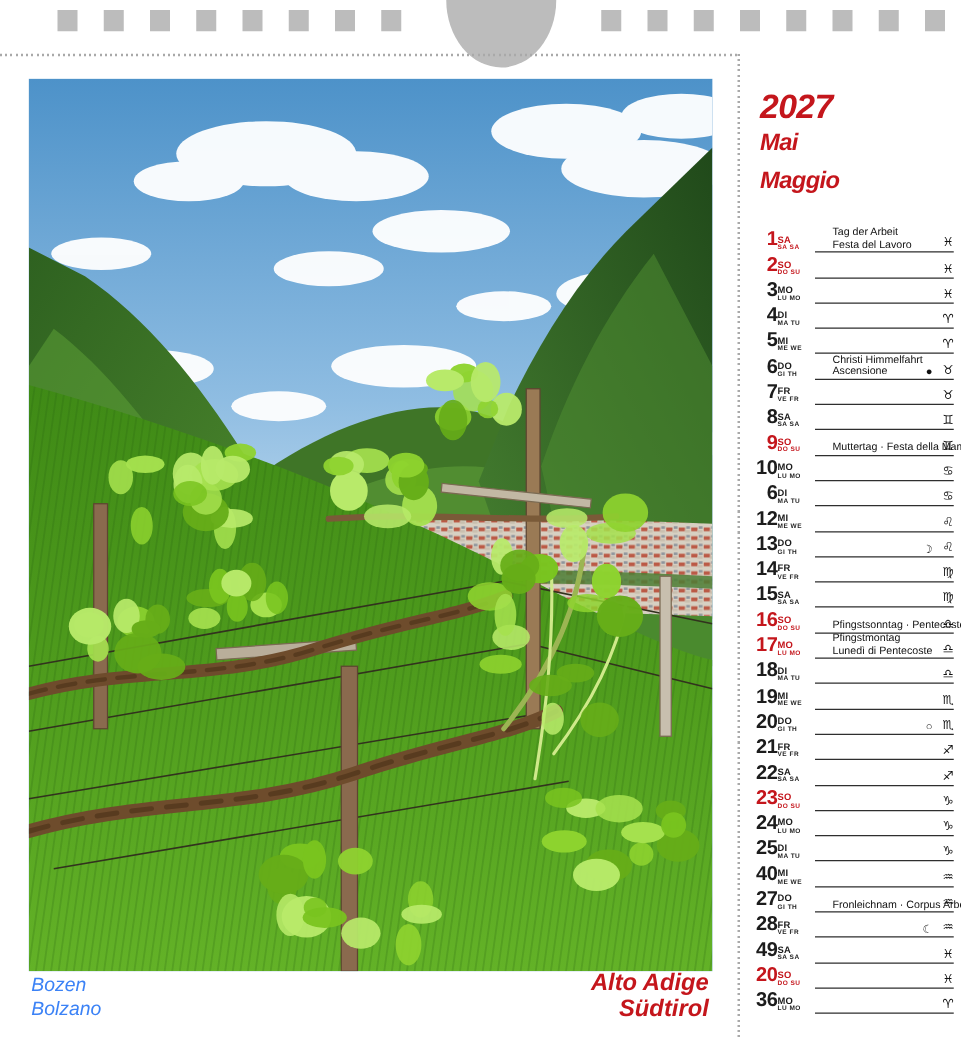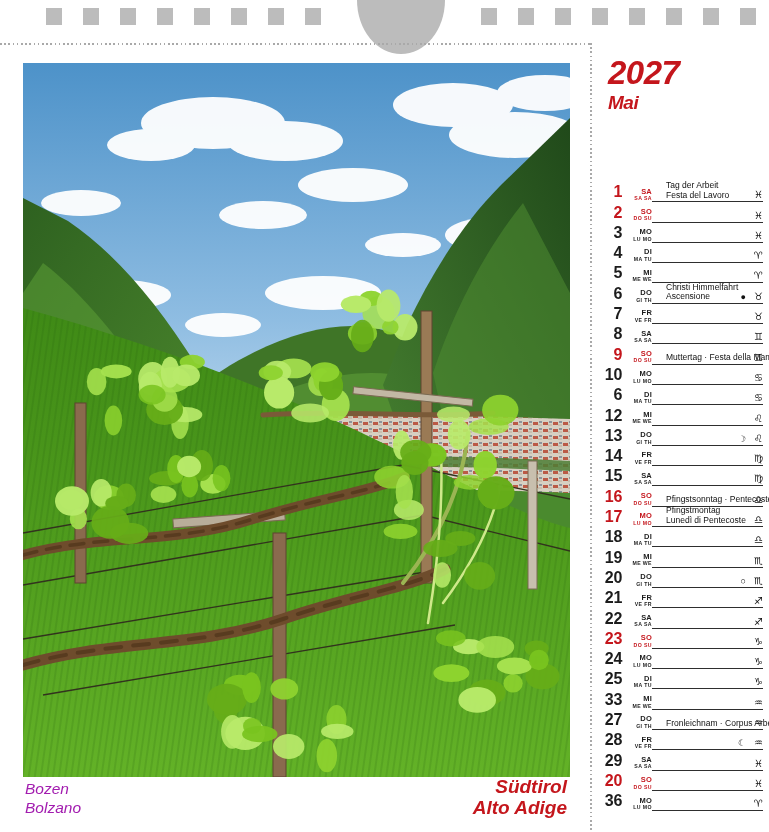--- a/index.html
+++ b/index.html
@@ -15,33 +15,33 @@
   .hole{position:absolute;left:357px;top:0;width:88px;height:54px;background:#bcbcbc;
         border-radius:0 0 44px 44px / 0 0 54px 54px;}
   .perf-h{position:absolute;left:0;top:43px;width:592px;height:2px;
           background:repeating-linear-gradient(90deg,#a9a9a9 0 1.6px,transparent 1.6px 4.2px);}
   .perf-v{position:absolute;left:590px;top:43px;width:2px;height:789px;
           background:repeating-linear-gradient(180deg,#a9a9a9 0 1.6px,transparent 1.6px 4.2px);}
   
   .photo{position:absolute;left:23px;top:63px;width:547px;height:714px;overflow:hidden;background:#9dc3e3;}
   
   .cap-left{position:absolute;left:25px;top:779px;font-style:italic;font-size:15.5px;
-            line-height:19px;color:#a21caf;}
+            line-height:19px;color:#3b82f6;}
   .cap-right{position:absolute;left:23px;top:777px;width:544px;text-align:right;
              font-style:italic;font-weight:bold;font-size:19px;line-height:20.5px;color:#c4161c;}
   
   .title{position:absolute;left:608px;top:58px;color:#c4161c;font-style:italic;font-weight:bold;letter-spacing:-.5px;}
-  .title .year{font-size:33px;line-height:30px;}
+  .title .year{font-size:27px;line-height:30px;margin-top:12px;}
   .title .month{font-size:19px;line-height:30px;}
   
   .day-list{position:absolute;left:596px;top:182px;width:173px;padding-right:6px;box-sizing:border-box;}
   .row{display:flex;align-items:flex-end;height:20.3px;}
   .row .num{width:26px;text-align:right;font-size:16px;font-weight:bold;line-height:1;
             padding-bottom:2px;letter-spacing:-.3px;color:#1c1c1c;}
-  .row .abbr{width:30px;text-align:right;padding-bottom:1px;line-height:1;color:#1c1c1c;}
+  .row .abbr{width:30px;text-align:left;padding-bottom:1px;line-height:1;color:#1c1c1c;}
   .row .abbr .de{font-size:7.5px;font-weight:bold;letter-spacing:.2px;}
   .row .abbr .intl{font-size:5.2px;font-weight:bold;letter-spacing:.4px;margin-top:1px;}
   .row .cell{flex:1;position:relative;height:100%;border-bottom:1.6px solid #2e2e2e;}
   .row .texts{position:absolute;left:14px;bottom:1px;font-size:8.5px;line-height:9.5px;
               color:#101010;white-space:nowrap;}
   .row .moon{position:absolute;right:17px;bottom:1px;font-size:9px;line-height:9px;color:#111;}
   .row .zod{position:absolute;right:0;bottom:1px;font-size:10px;line-height:10px;font-weight:bold;color:#111;}
   .row.red .num,.row.red .de,.row.red .intl{color:#c4161c;}
 </style>
 </head>
@@ -281,27 +281,28 @@
         <ellipse cx="166.1" cy="403.5" rx="12.0" ry="10.7" fill="#b8ea6a" opacity="0.98"></ellipse>
       </g>
 </svg>
 </div>
 
 <div class="cap-left">
   <div>Bozen</div>
   <div>Bolzano</div>
 </div>
 <div class="cap-right">
+  <div>Alto Adige</div>
   <div>Südtirol</div>
-  <div>Alto Adige</div>
 </div>
 
 <div class="title">
   <div class="year">2027</div>
   <div class="month">Mai</div>
+  <div class="month">Maggio</div>
 </div>
 
 <div class="day-list">
   <div class="row red">
     <div class="num">1</div>
     <div class="abbr">
       <div class="de">SA</div>
       <div class="intl">SA SA</div>
     </div>
     <div class="cell">
@@ -630,21 +631,21 @@
       <div class="intl">MA TU</div>
     </div>
     <div class="cell">
       <div class="texts"></div>
       <span class="moon"></span>
       <span class="zod">♑</span>
     </div>
   </div>
 
   <div class="row">
-    <div class="num">33</div>
+    <div class="num">40</div>
     <div class="abbr">
       <div class="de">MI</div>
       <div class="intl">ME WE</div>
     </div>
     <div class="cell">
       <div class="texts"></div>
       <span class="moon"></span>
       <span class="zod">♒</span>
     </div>
   </div>
@@ -671,21 +672,21 @@
       <div class="intl">VE FR</div>
     </div>
     <div class="cell">
       <div class="texts"></div>
       <span class="moon">☾</span>
       <span class="zod">♒</span>
     </div>
   </div>
 
   <div class="row">
-    <div class="num">29</div>
+    <div class="num">49</div>
     <div class="abbr">
       <div class="de">SA</div>
       <div class="intl">SA SA</div>
     </div>
     <div class="cell">
       <div class="texts"></div>
       <span class="moon"></span>
       <span class="zod">♓</span>
     </div>
   </div>

